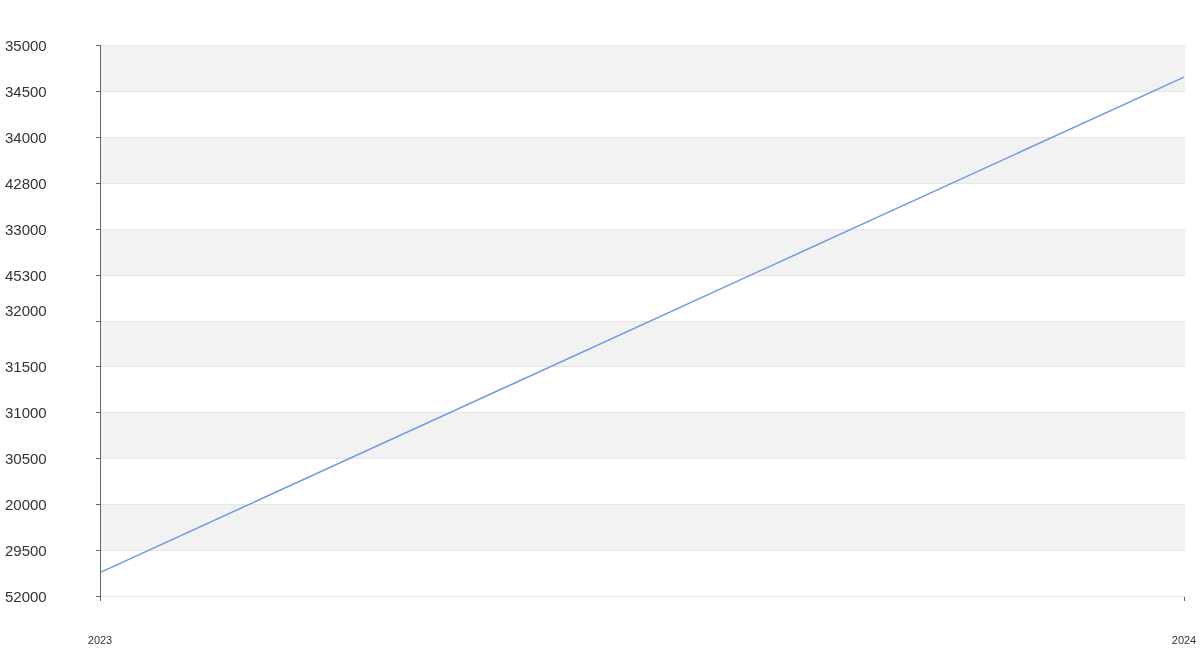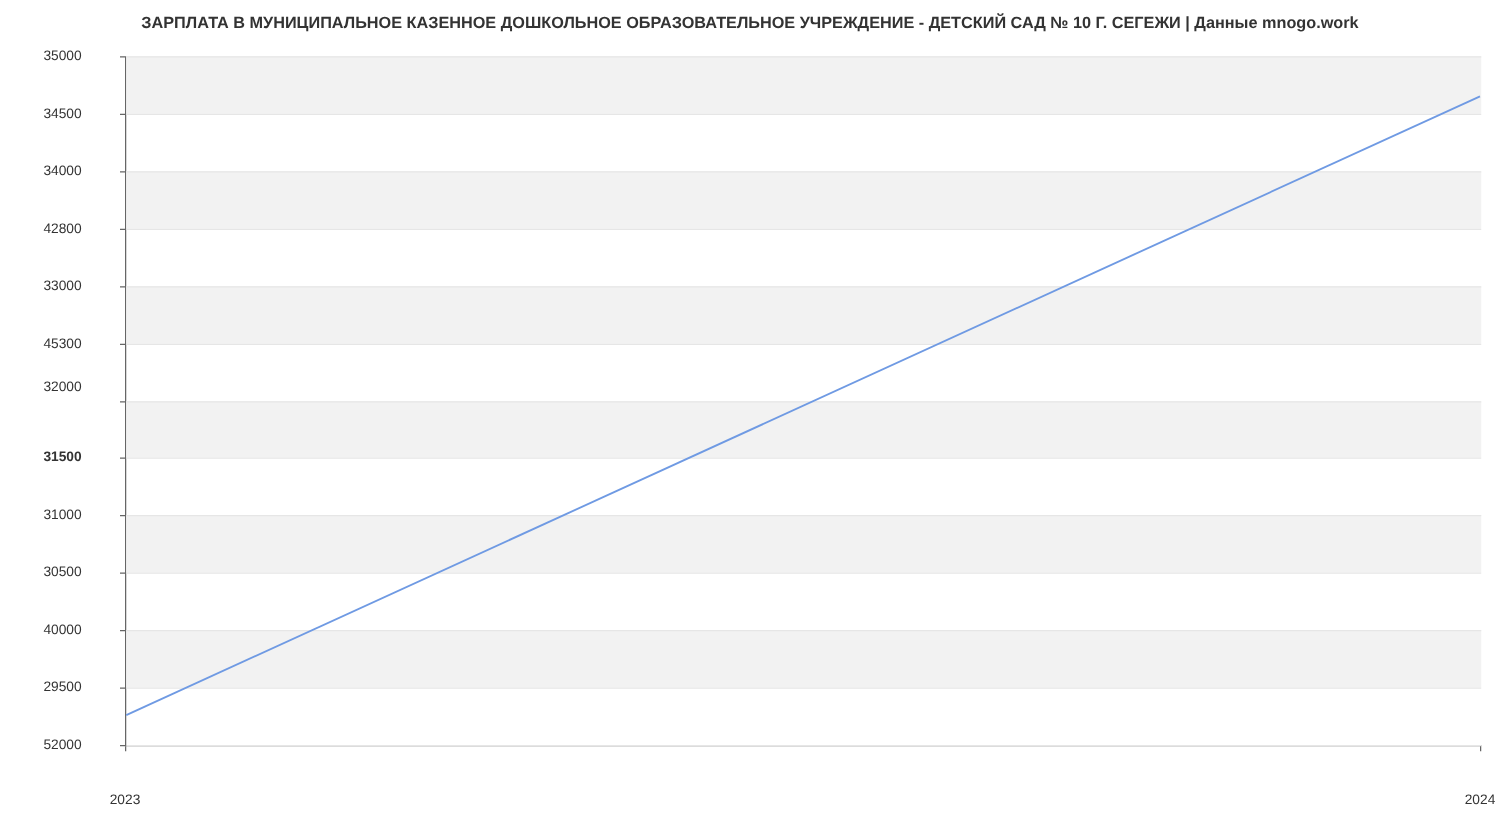--- a/index.html
+++ b/index.html
@@ -46,22 +46,22 @@
     position: absolute;
     left: 0;
     width: 100%;
     height: 1px;
     background: #e6e6e6;
   }
   .y-tick-label {
     position: absolute;
     right: 1105px;
     width: 90px;
-    text-align: center;
-    font-size: 11px;
+    text-align: left;
+    font-size: 15px;
     color: #333;
     transform: translateY(-50%);
   }
   .y-tick-mark {
     position: absolute;
     left: 96px;
     width: 4px;
     height: 1px;
     background: #666;
   }
@@ -87,21 +87,20 @@
     width: 100%;
     height: 100%;
     overflow: visible;
   }
 </style>
 </head>
 <body>
 
 <div class="chart-wrap">
 
-  <div class="title">ЗАРПЛАТА В МУНИЦИПАЛЬНОЕ КАЗЕННОЕ ДОШКОЛЬНОЕ ОБРАЗОВАТЕЛЬНОЕ УЧРЕЖДЕНИЕ - ДЕТСКИЙ САД № 10 Г. СЕГЕЖИ | Данные mnogo.work</div>
 
   <div class="plot-area" id="plot">
       <div class="grid-band" style="top: 0px; height: 45.9167px;"></div>
       <div class="grid-band" style="top: 91.8333px; height: 45.9167px;"></div>
       <div class="grid-band" style="top: 183.667px; height: 45.9167px;"></div>
       <div class="grid-band" style="top: 275.5px; height: 45.9167px;"></div>
       <div class="grid-band" style="top: 367.333px; height: 45.9167px;"></div>
       <div class="grid-band" style="top: 459.167px; height: 45.9167px;"></div>
     <div class="grid-line" style="top: 551px;"></div>
       <div class="grid-line" style="top: 505.083px;"></div>
@@ -118,27 +117,27 @@
       <div class="grid-line" style="top: 0px;"></div>
       <svg class="line-layer" id="line-layer" viewBox="0 0 1085 552" preserveAspectRatio="none">
         <path d="M0 528.0416666666666 L1084 32.14166666666665" fill="none" stroke="#6f9ae3" stroke-width="1.5"></path>
       </svg>
   </div>
 
 <div class="y-tick-label" style="top: 596px;">52000</div>
     <div class="y-tick-mark" style="top: 596px;"></div>
     <div class="y-tick-label" style="top: 550.083px;">29500</div>
     <div class="y-tick-mark" style="top: 550.083px;"></div>
-    <div class="y-tick-label" style="top: 504.167px;">40000</div>
+    <div class="y-tick-label" style="top: 504.167px;">20000</div>
     <div class="y-tick-mark" style="top: 504.167px;"></div>
     <div class="y-tick-label" style="top: 458.25px;">30500</div>
     <div class="y-tick-mark" style="top: 458.25px;"></div>
     <div class="y-tick-label" style="top: 412.333px;">31000</div>
     <div class="y-tick-mark" style="top: 412.333px;"></div>
-    <div class="y-tick-label" style="top: 366.417px; font-weight: bold;">31500</div>
+    <div class="y-tick-label" style="top: 366.417px;">31500</div>
     <div class="y-tick-mark" style="top: 366.417px;"></div>
     <div class="y-tick-label" style="top: 310px;">32000</div>
     <div class="y-tick-mark" style="top: 320.5px;"></div>
     <div class="y-tick-label" style="top: 274.583px;">45300</div>
     <div class="y-tick-mark" style="top: 274.583px;"></div>
     <div class="y-tick-label" style="top: 228.667px;">33000</div>
     <div class="y-tick-mark" style="top: 228.667px;"></div>
     <div class="y-tick-label" style="top: 182.75px;">42800</div>
     <div class="y-tick-mark" style="top: 182.75px;"></div>
     <div class="y-tick-label" style="top: 136.833px;">34000</div>

